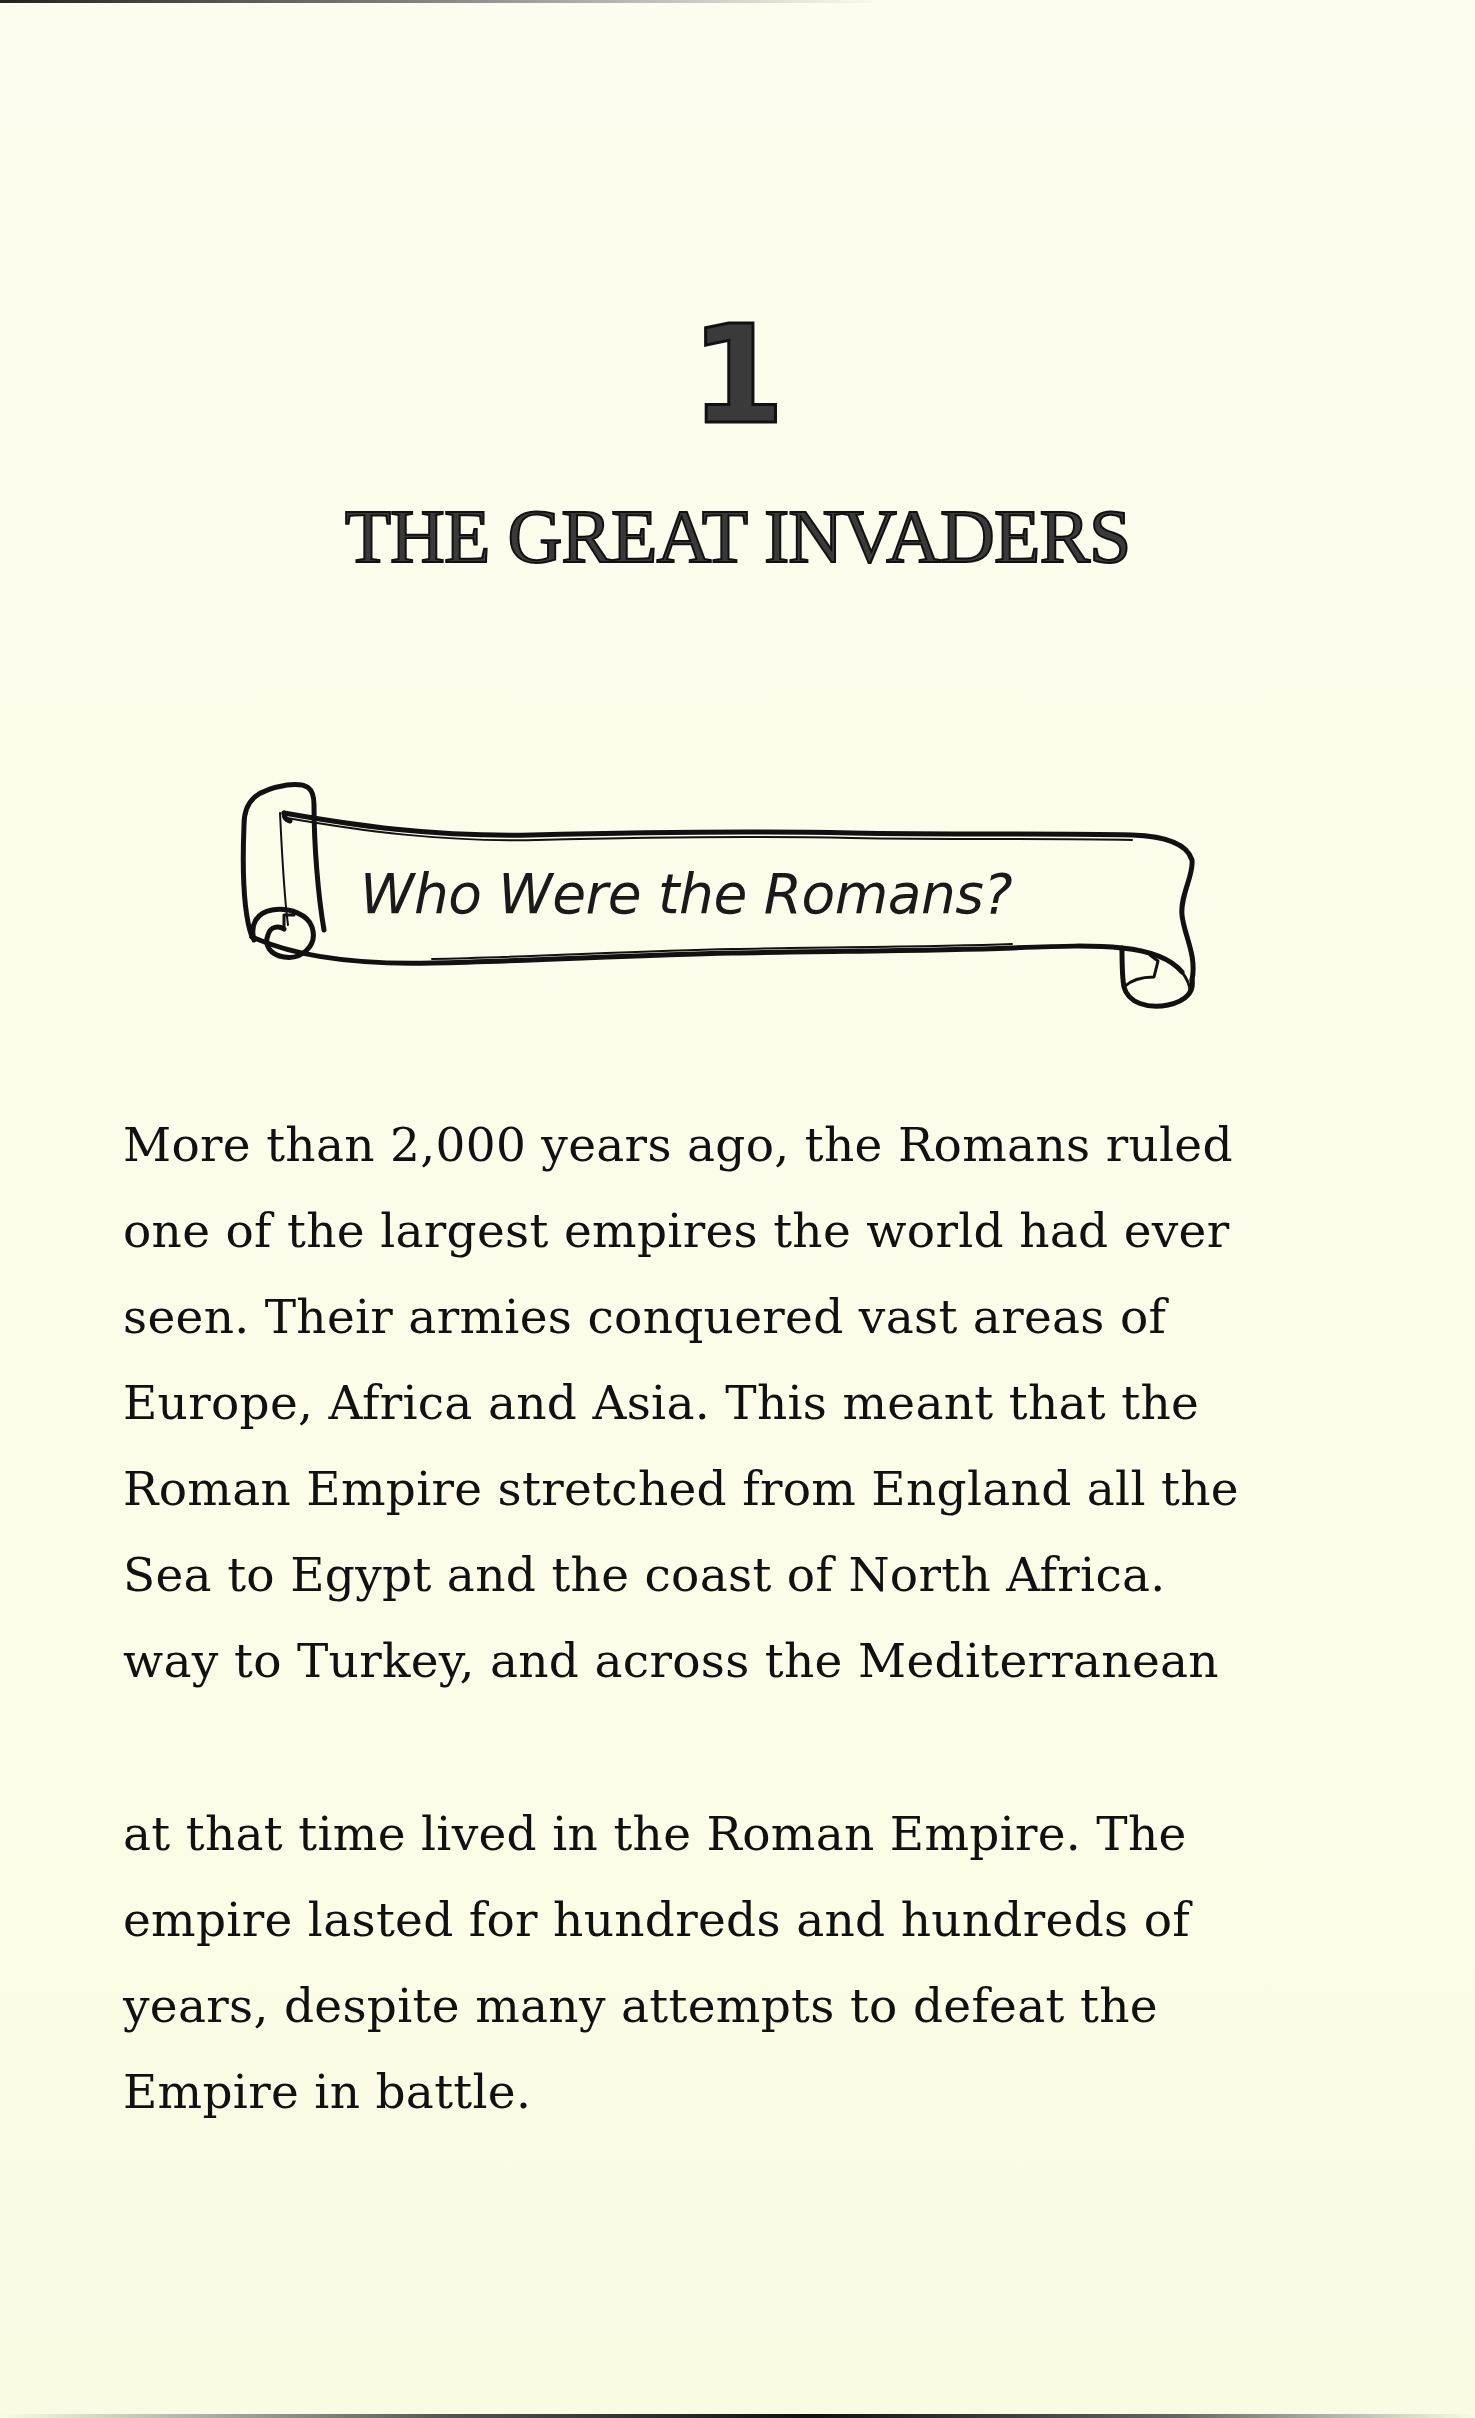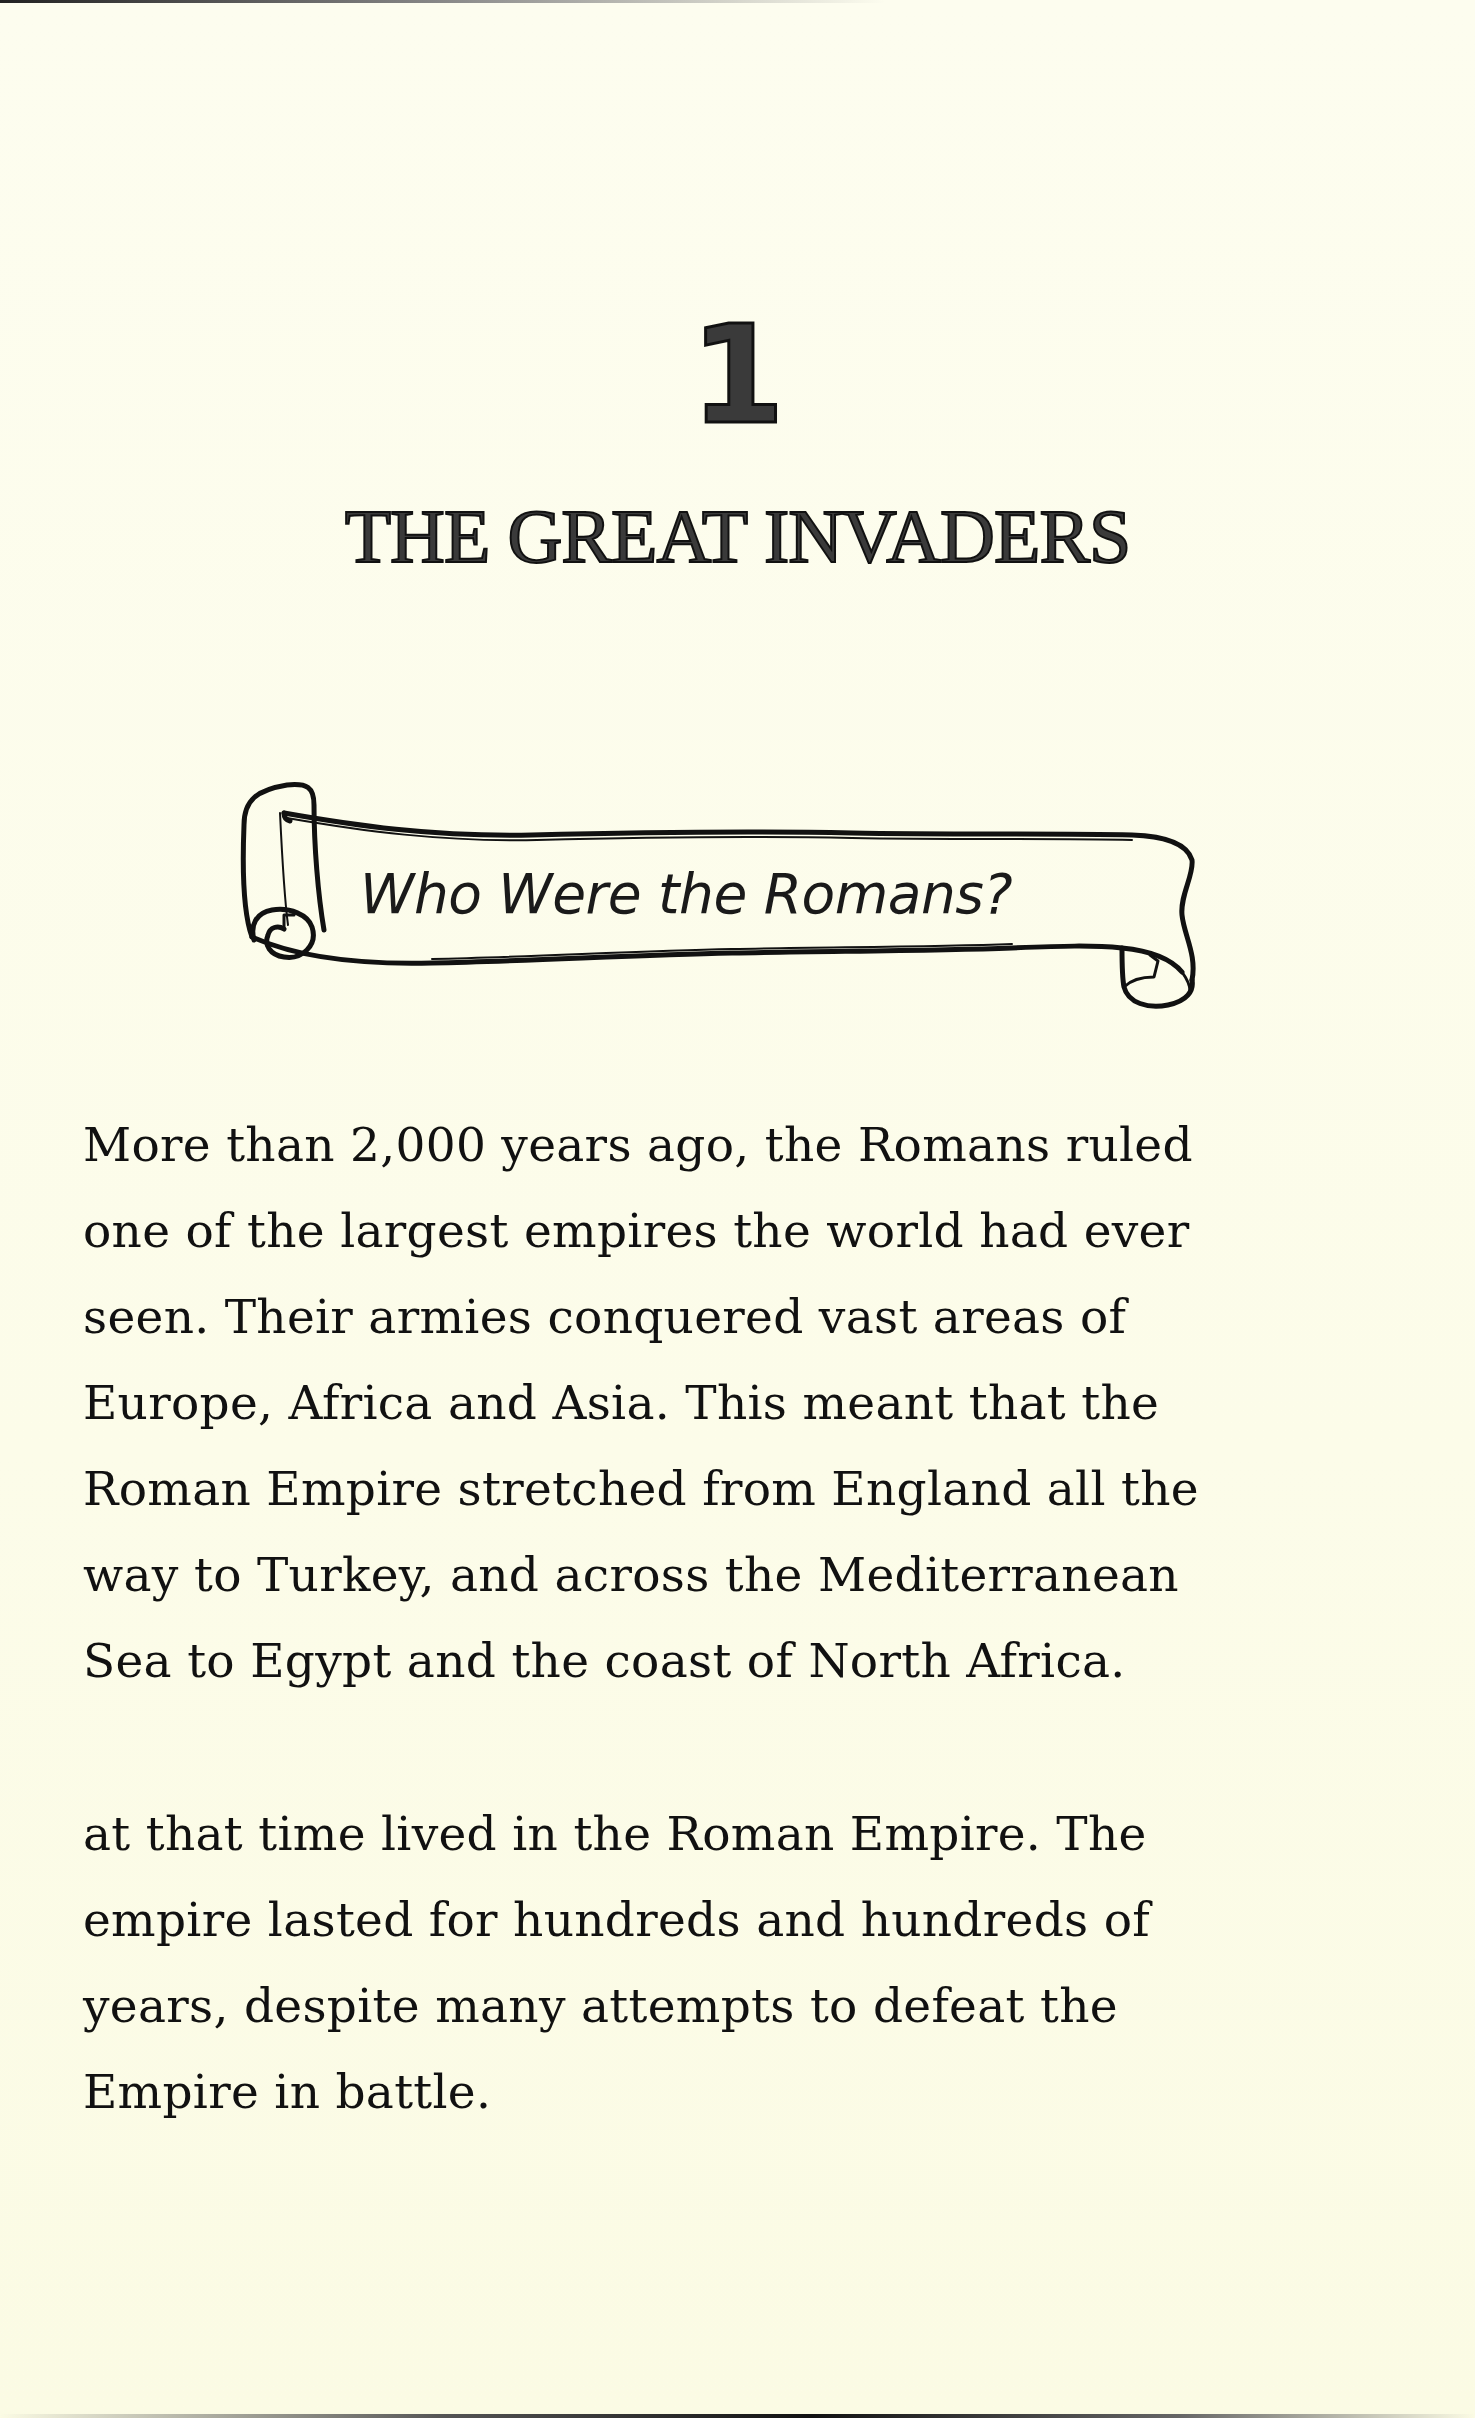--- a/index.html
+++ b/index.html
@@ -91,20 +91,21 @@
       width: 1330px;
       font-family: "DejaVu Serif", serif;
       font-size: 47px;
       line-height: 86px;
       color: #111;
       letter-spacing: 0.3px;
     }
     .body-text .line {
       display: block;
       white-space: nowrap;
+      margin-left: 40px;
     }
     .para-1 { top: 1102px; }
     .para-2 { top: 1791px; }
     .indent { padding-left: 98px; }
   </style>
 </head>
 <body>
 
 <div class="page">
   <div class="edge-top"></div>
@@ -139,22 +140,22 @@
     </svg>
     <div class="banner-text">Who Were the Romans?</div>
   </div>
 
   <div class="body-text para-1">
     <span class="line">More than 2,000 years ago, the Romans ruled</span>
     <span class="line">one of the largest empires the world had ever</span>
     <span class="line">seen.  Their armies conquered vast areas of</span>
     <span class="line">Europe, Africa and Asia.  This meant that the</span>
     <span class="line">Roman Empire stretched from England all the</span>
+    <span class="line">Sea to Egypt and the coast of North Africa.</span>
     <span class="line">way to Turkey, and across the Mediterranean</span>
-    <span class="line">Sea to Egypt and the coast of North Africa.</span>
   </div>
 
   <div class="body-text para-2">
     <span class="line">at that time lived in the Roman Empire.  The</span>
     <span class="line">empire lasted for hundreds and hundreds of</span>
     <span class="line">years, despite many attempts to defeat the</span>
     <span class="line">Empire in battle.</span>
   </div>
 
   <div class="edge-bottom"></div>

